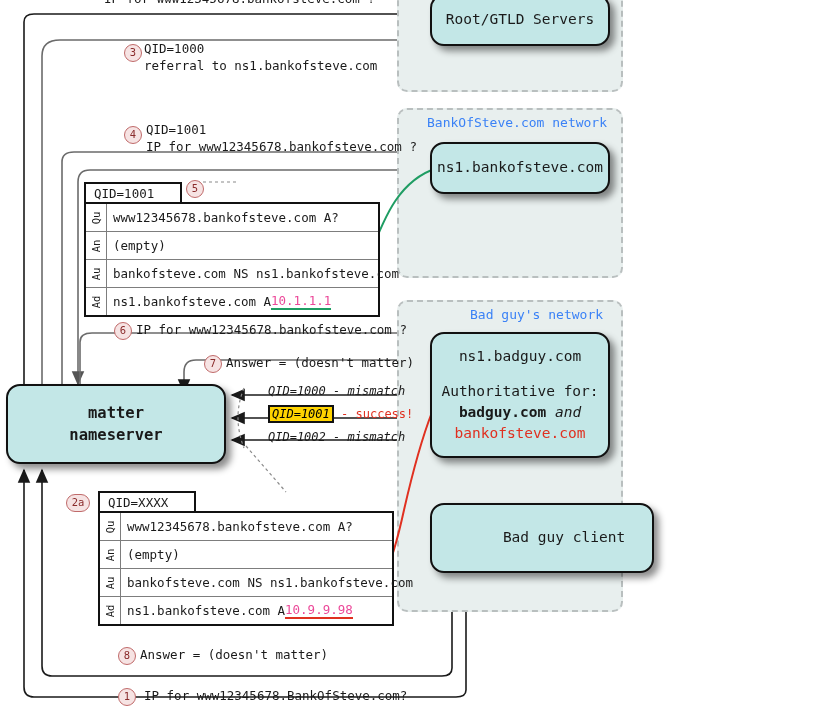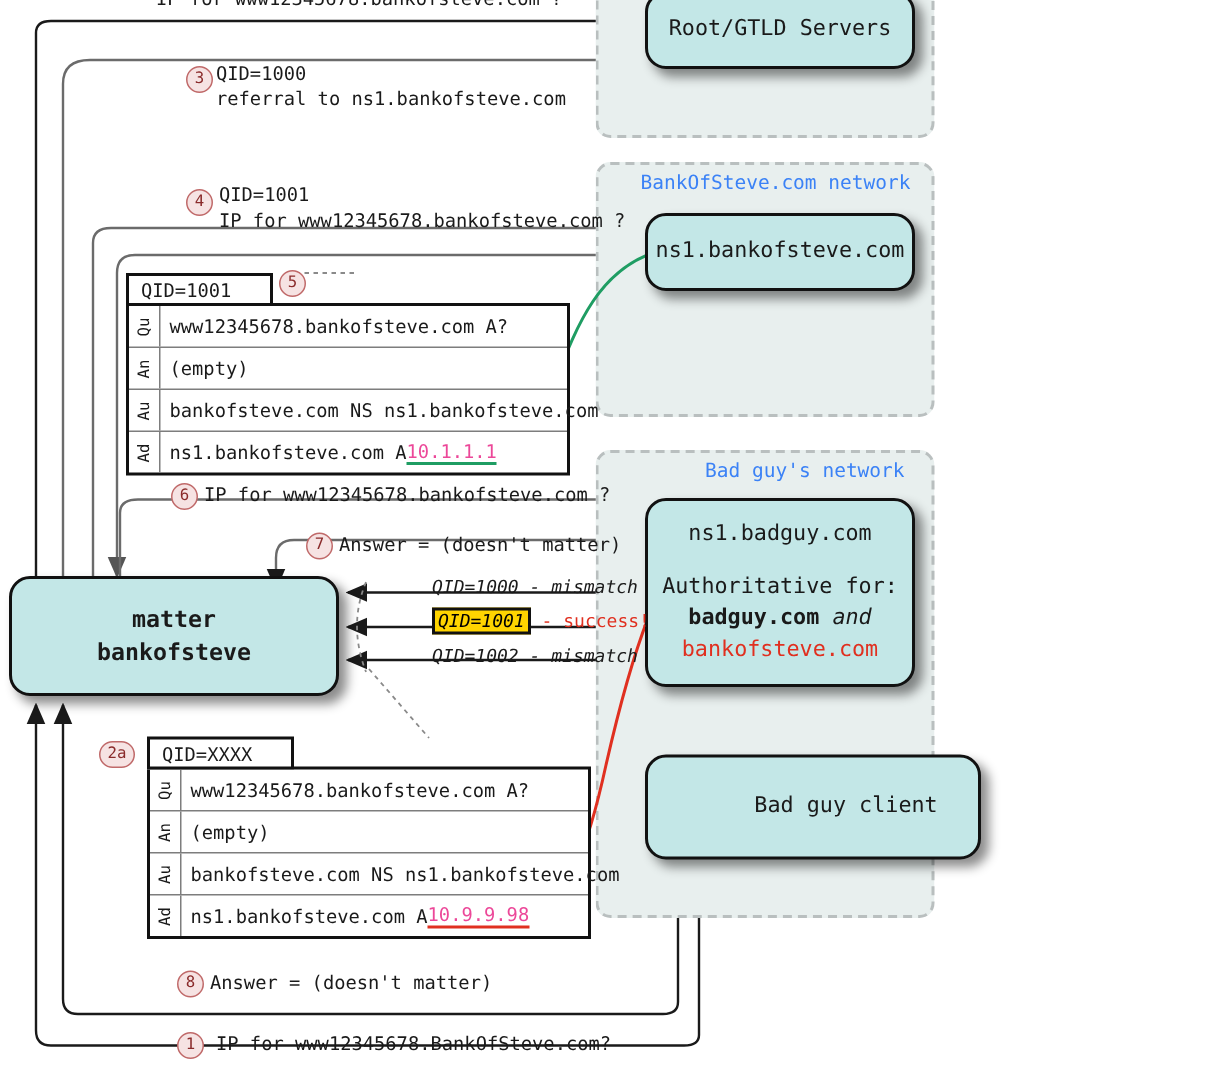--- a/index.html
+++ b/index.html
@@ -39,21 +39,21 @@
   .step{position:absolute;width:16px;height:16px;border-radius:50%;border:1.5px solid #c06a6a;
         background:#f6e3e3;color:#8a2b2b;font-size:10.5px;line-height:14px;text-align:center;z-index:7;}
   .step.wide{width:22px;border-radius:9px;}
 
   
   .cap{position:absolute;font-size:12.5px;white-space:nowrap;z-index:7;line-height:1.35;}
   .cap.clip{overflow:hidden;}
 
   
   .qidlist{position:absolute;z-index:7;}
-  .qidrow{position:absolute;font-size:12px;font-style:italic;white-space:nowrap;margin-left:20px;}
+  .qidrow{position:absolute;font-size:12px;font-style:italic;white-space:nowrap;}
   .hl{background:#ffd400;border:2px solid #111;padding:0 2px;font-style:italic;color:#000;}
   .succ{color:#e03020;font-style:normal;}
 </style>
 </head>
 <body>
 
 <div id="stage">
 
   <div class="netbox" style="left:397px;top:-30px;width:222px;height:118px;"></div>
 
@@ -119,21 +119,21 @@
   <div class="node" style="left:430px;top:-6px;width:176px;height:48px;">
     <div class="ln">Root/GTLD Servers</div>
   </div>
 
   <div class="node" style="left:430px;top:142px;width:176px;height:48px;">
     <div class="ln">ns1.bankofsteve.com</div>
   </div>
 
   <div class="node" style="left:6px;top:384px;width:216px;height:76px;">
     <div class="ln big">matter</div>
-    <div class="ln big">bankofsteve</div>
+    <div class="ln big">nameserver</div>
   </div>
 
   <div class="node" style="left:430px;top:332px;width:176px;height:122px;">
     <div class="ln">ns1.badguy.com</div>
     <div class="ln" style="margin-top:14px;">Authoritative for:</div>
     <div class="ln">
       <b>badguy.com</b>
       <i>and</i>
     </div>
     <div class="ln" style="color:#e03020;font-weight:normal;">bankofsteve.com</div>

